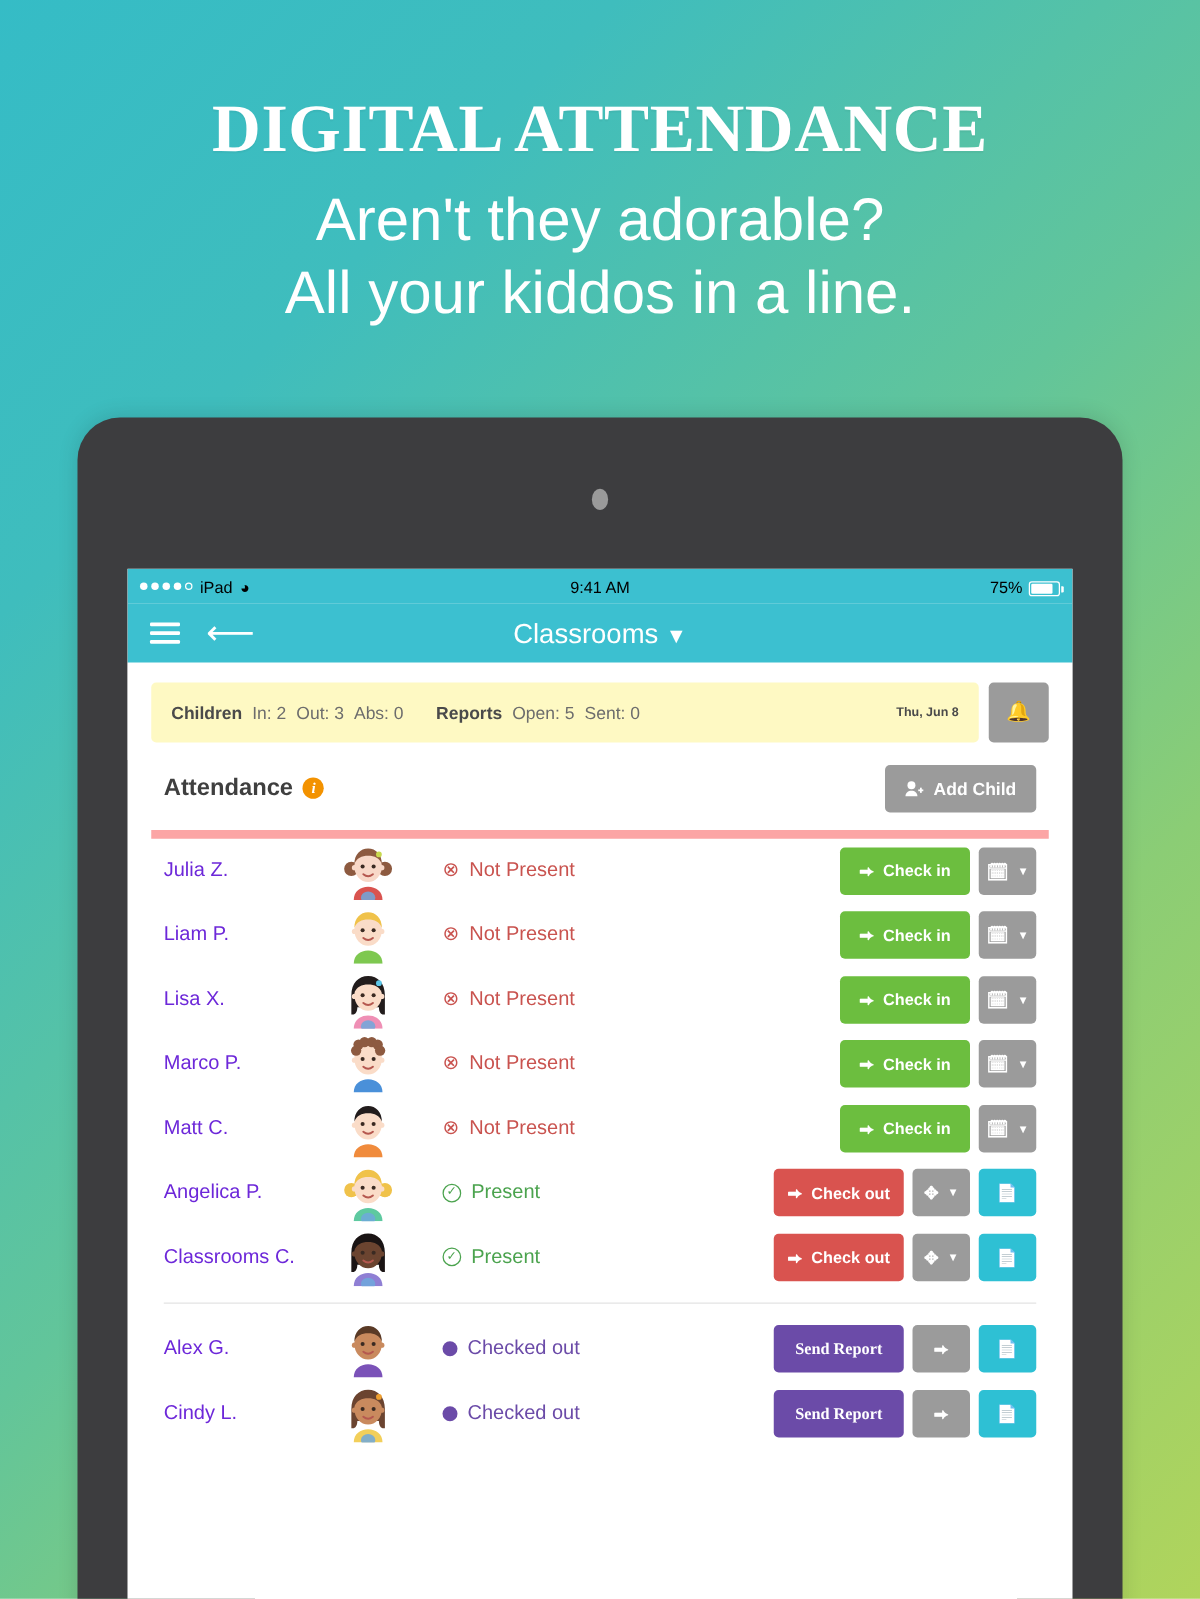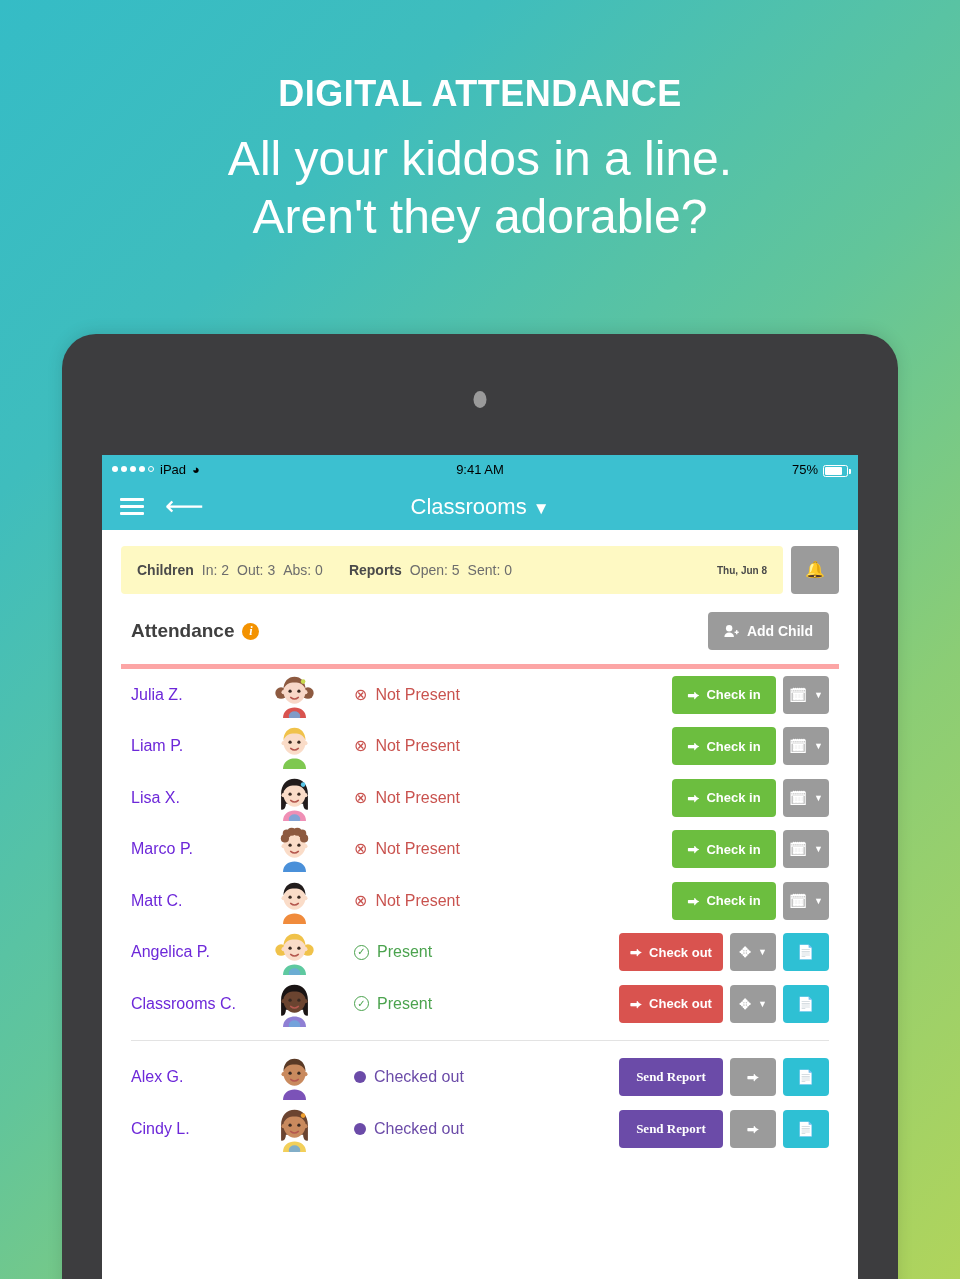--- a/index.html
+++ b/index.html
@@ -7,22 +7,22 @@
   body {
     font-family: "Liberation Sans", sans-serif;
     background: linear-gradient(135deg, #35bcc6 0%, #3fbdbd 22%, #62c59a 50%, #8bcd75 72%, #b0d45c 100%);
     overflow:hidden;
     position:relative;
   }
 
   
   .hero { width:960px; padding-top:76px; text-align:center; color:#ffffff; }
   .hero h1 {
-    font-size:36px; font-weight:bold; letter-spacing:0.5px;
-    line-height:1.0; text-shadow:0 1px 1px rgba(0,0,0,0.04);
+    font-size:54px; font-weight:bold; letter-spacing:0.5px;
+    line-height:1.0; text-shadow:0 1px 1px rgba(0,0,0,0.04);font-family:Liberation Serif, serif;
   }
   .hero .sub {
     font-size:48px; font-weight:300; line-height:1.2; margin-top:18px;
   }
   .hero .sub div { white-space:nowrap; }
 
   
   .tablet {
     position:absolute; left:62px; top:334px;
     width:836px; height:1010px;
@@ -86,21 +86,21 @@
   .summary .date { margin-left:auto; color:#4a4a4a; font-weight:bold; font-size:10px; }
   .bell-btn {
     width:48px; height:48px; background:#9b9b9b; border-radius:4px;
     color:#fff; display:flex; align-items:center; justify-content:center;
     font-size:16px; cursor:pointer; border:none;
   }
 
   
   .att-head {
     margin:4px 19px 0 19px; padding:0 10px 14px 10px;
-    display:flex; align-items:center; border-bottom:5px solid #fca5a5;gap:36px;
+    display:flex; align-items:center; border-bottom:7px solid #fca5a5;gap:36px;
   }
   .att-title { font-size:19px; font-weight:bold; color:#3f3f3f; }
   .info-badge {
     display:inline-flex; align-items:center; justify-content:center;
     width:17px; height:17px; border-radius:50%; background:#f39200;
     color:#fff; font-size:12px; font-weight:bold; font-style:italic;
     margin-left:8px; vertical-align:2px; font-family:"Liberation Serif",serif;
   }
   .add-child {
     margin-left:auto; background:#9b9b9b; color:#fff; border:none;
@@ -148,22 +148,22 @@
 
   
   .g { display:inline-block; line-height:1; }
 </style>
 </head>
 <body>
 
 <div class="hero">
   <h1>DIGITAL ATTENDANCE</h1>
   <div class="sub">
+    <div>Aren't they adorable?</div>
     <div>All your kiddos in a line.</div>
-    <div>Aren't they adorable?</div>
   </div>
 </div>
 
 <div class="tablet">
   <div class="camera"></div>
 
   <div class="screen">
 
     <div class="statusbar">
       <div class="sb-left">

